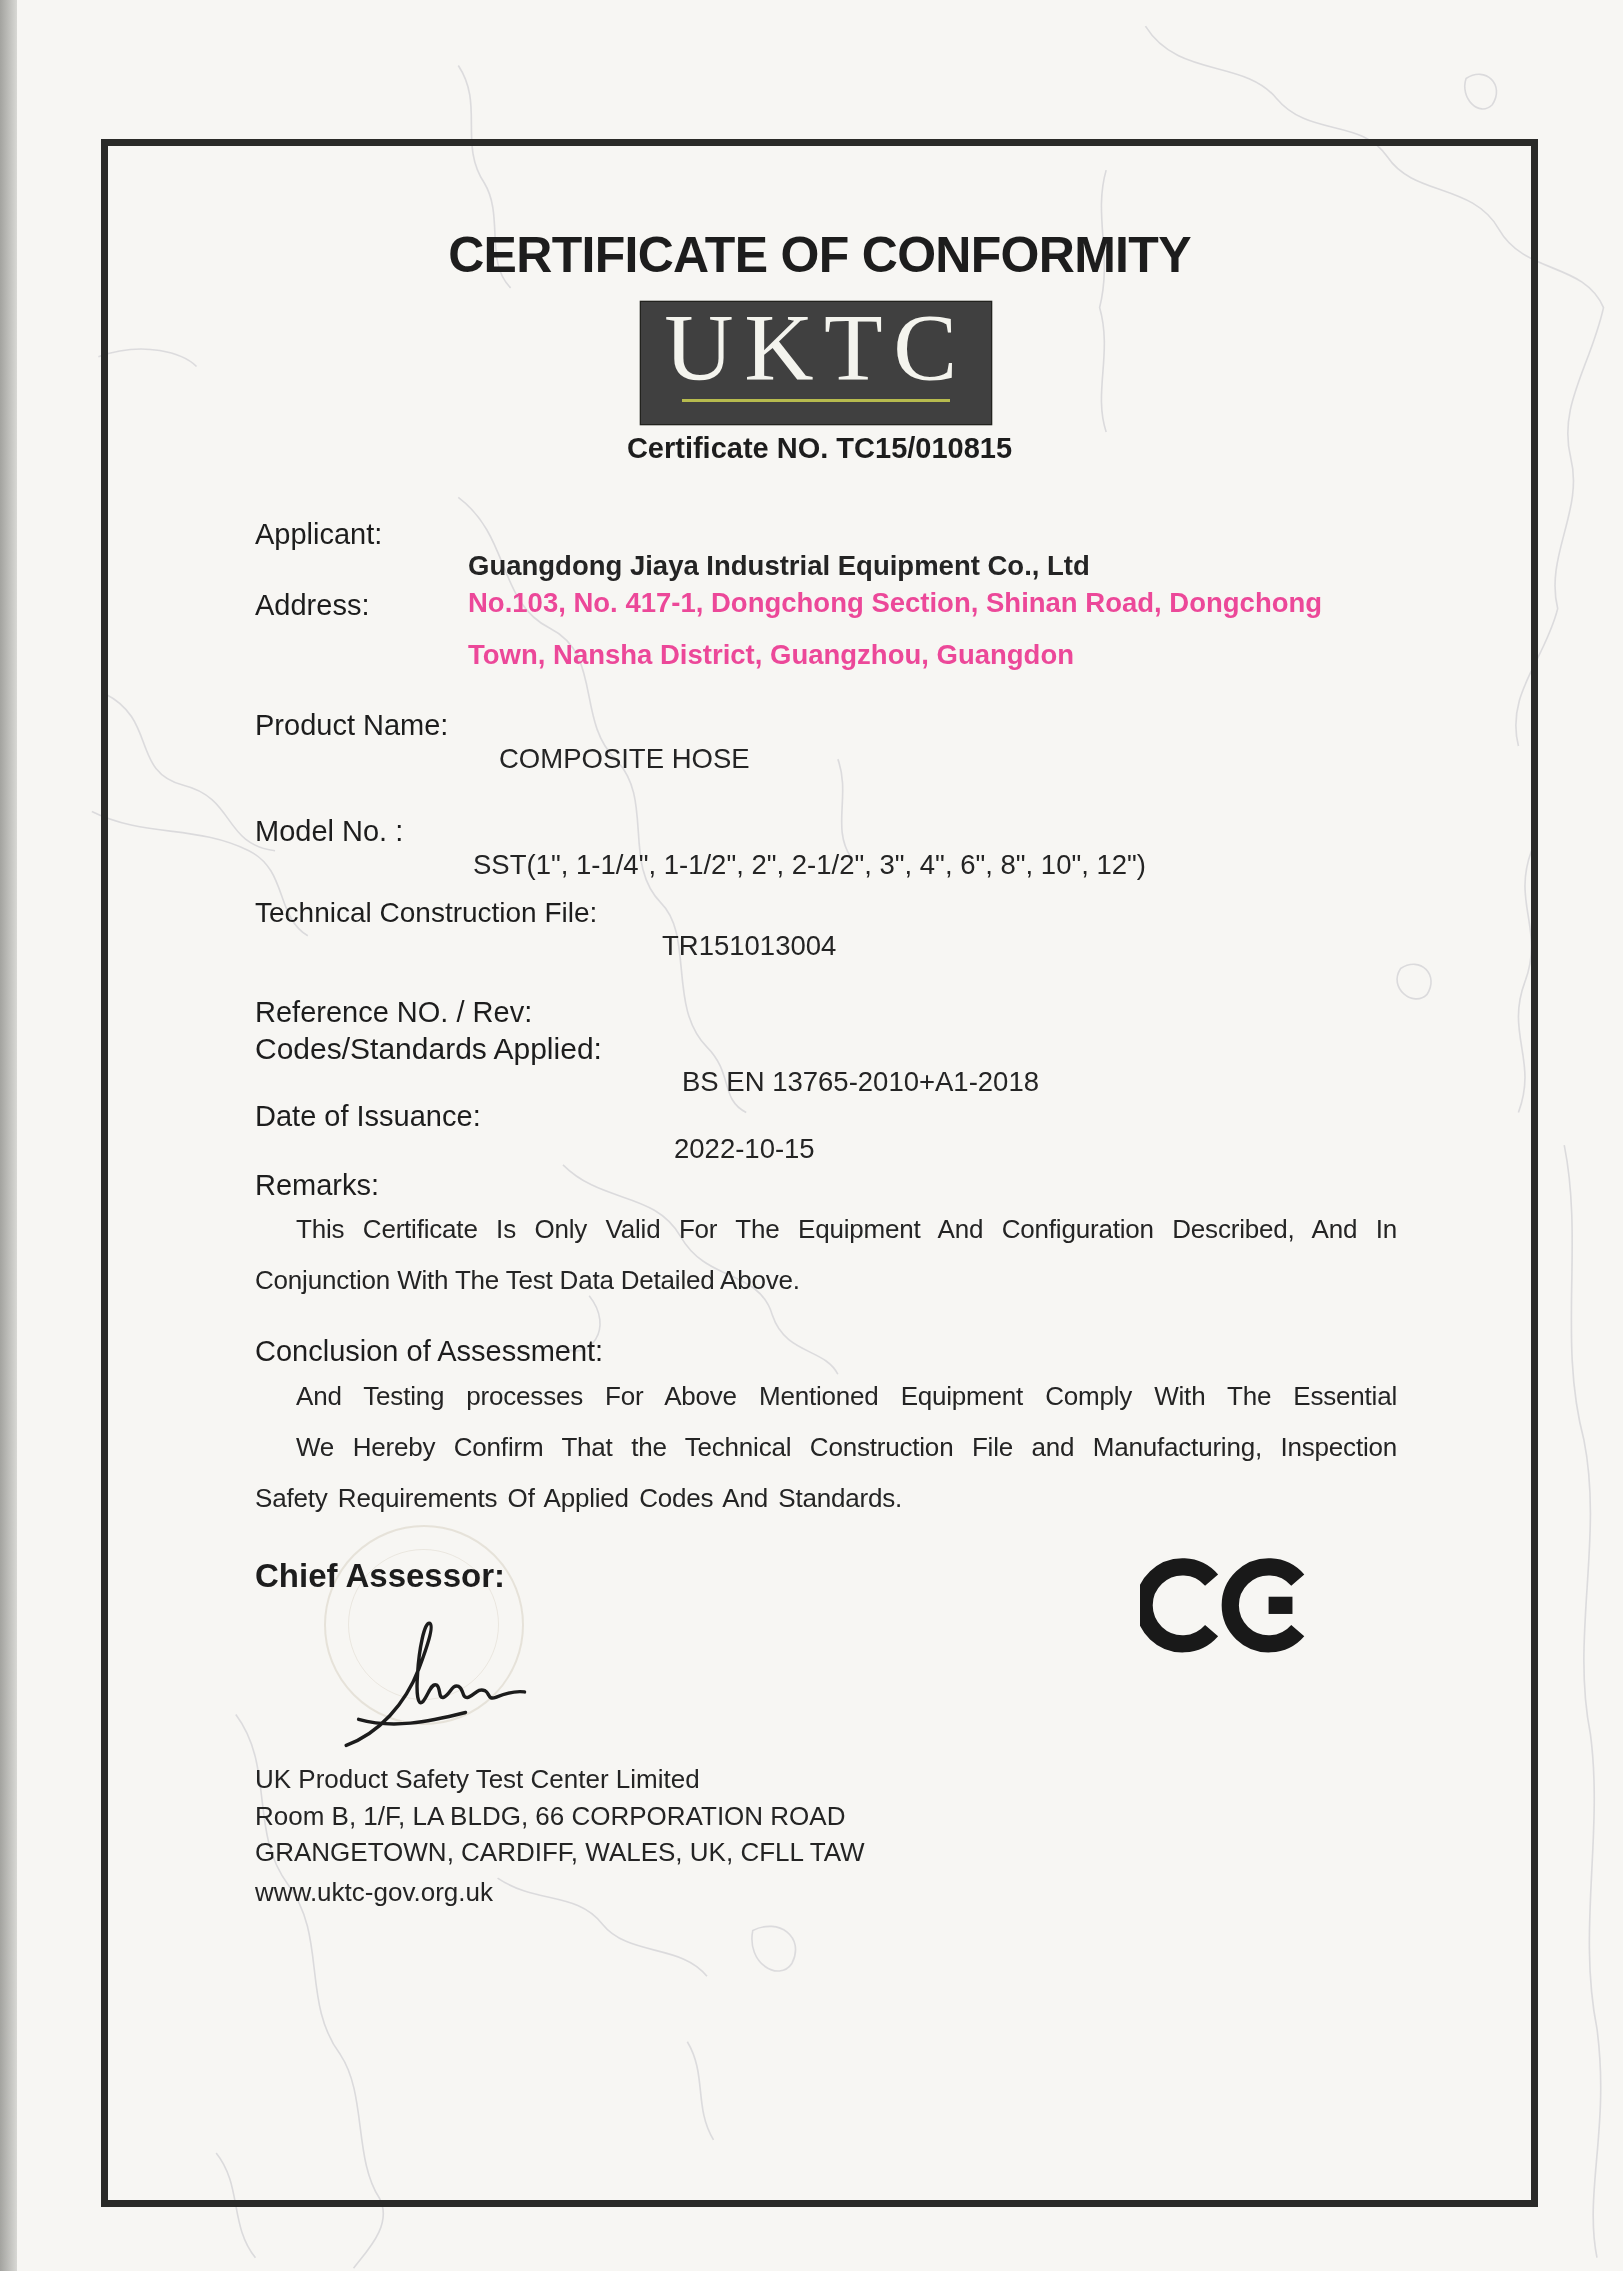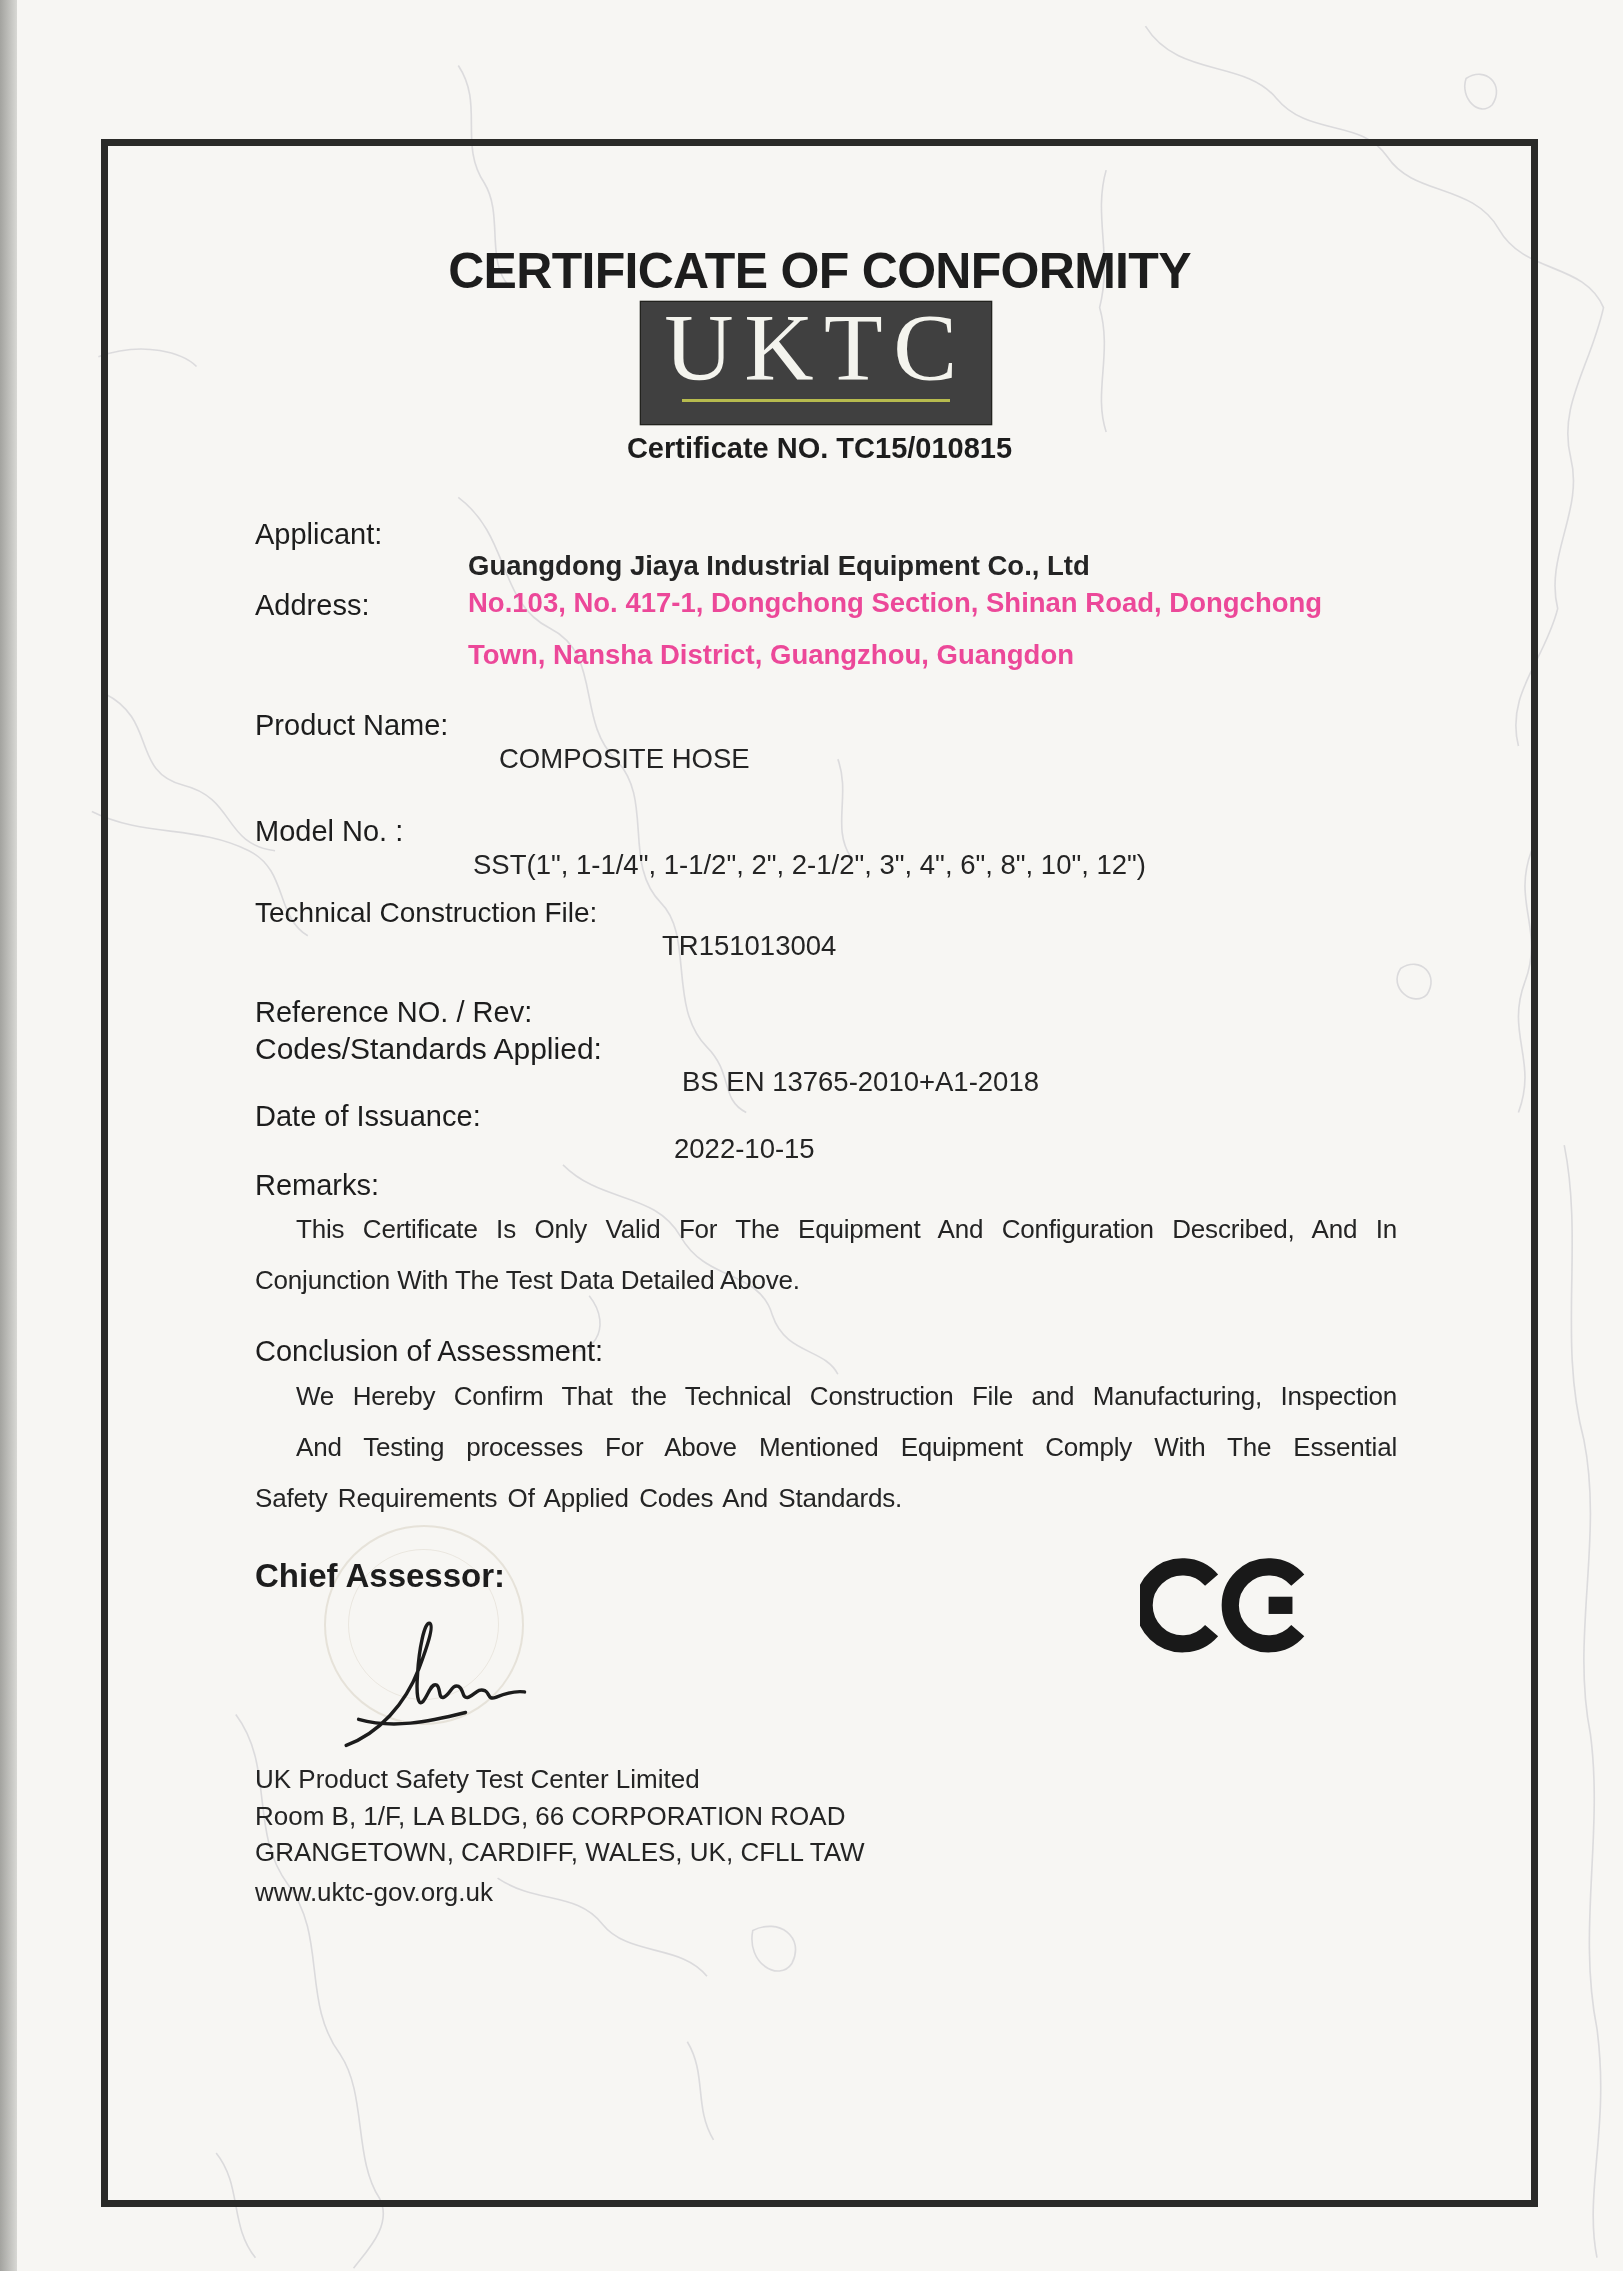--- a/index.html
+++ b/index.html
@@ -17,21 +17,21 @@
   .watermark{position:absolute;left:0;top:0;z-index:1;}
   .stamp{position:absolute;left:324px;top:1525px;width:196px;height:196px;border-radius:50%;
     border:2px solid rgba(185,175,152,0.28);z-index:1;}
   .stamp-inner{position:absolute;left:21.6px;top:21.6px;width:149px;height:149px;border-radius:50%;
     border:1.3px solid rgba(185,175,152,0.22);}
   .frame{position:absolute;left:101px;top:139px;width:1437px;height:2068px;
     border:7.2px solid #2a2a28;box-sizing:border-box;z-index:2;}
   .content{position:absolute;left:0;top:0;width:1624px;height:2295px;z-index:3;}
 
   .title{position:absolute;left:101px;top:226px;width:1437px;text-align:center;
-    font-size:50px;font-weight:bold;letter-spacing:-0.7px;color:#1d1d1d;margin-top:16px;}
+    font-size:50px;font-weight:bold;letter-spacing:-0.7px;color:#1d1d1d;}
 
   .logo-box{position:absolute;left:641px;top:302px;width:350px;height:122px;
     background:#404040;box-shadow:0 0 0 1.3px #22221e;}
   .logo-text{position:absolute;left:0;top:-2.6px;width:100%;text-align:center;
     font-family:"Liberation Serif", serif;font-size:96px;font-weight:normal;
     color:#f4f4ee;letter-spacing:10.5px;line-height:98px;}
   .logo-underline{position:absolute;left:41px;right:41px;bottom:22px;height:3.3px;background:#b7bb4e;}
 
   .cert-no{position:absolute;left:101px;top:432px;width:1437px;text-align:center;
     font-size:29px;font-weight:bold;color:#1d1d1d;}
@@ -131,22 +131,22 @@
     <span class="val" style="left:674px;top:1102px">2022-10-15</span>
 
     <span class="lbl" style="left:255px;top:1169px">Remarks:</span>
     <div class="para" style="top:1204px">
       <div class="jline">This Certificate Is Only Valid For The Equipment And Configuration Described, And In</div>
       <div class="lline">Conjunction With The Test Data Detailed Above.</div>
     </div>
 
     <span class="lbl" style="left:255px;top:1335px">Conclusion of Assessment:</span>
     <div class="para concl" style="top:1371px">
+      <div class="jline">And Testing processes For Above Mentioned Equipment Comply With The Essential</div>
       <div class="jline">We Hereby Confirm That the Technical Construction File and Manufacturing, Inspection</div>
-      <div class="jline">And Testing processes For Above Mentioned Equipment Comply With The Essential</div>
       <div class="lline">Safety Requirements Of Applied Codes And Standards.</div>
     </div>
 
     <span class="chief">Chief Assessor:</span>
 
     <svg class="signature" viewBox="0 0 300 210" fill="none">
       <g stroke="#1c1c1c" stroke-width="5" stroke-linecap="round">
         <path d="M22,196 C70,178 108,136 128,84 C140,52 150,22 144,18 C136,14 128,58 126,92 C124,120 126,140 134,132 C142,122 146,104 154,108 C160,112 156,128 164,126 C174,122 176,106 186,110 C194,114 190,128 200,126 C210,122 214,112 224,116 C232,120 228,130 240,126 C254,120 266,116 282,118"></path>
         <path d="M40,158 C90,172 140,162 196,148"></path>
       </g>

